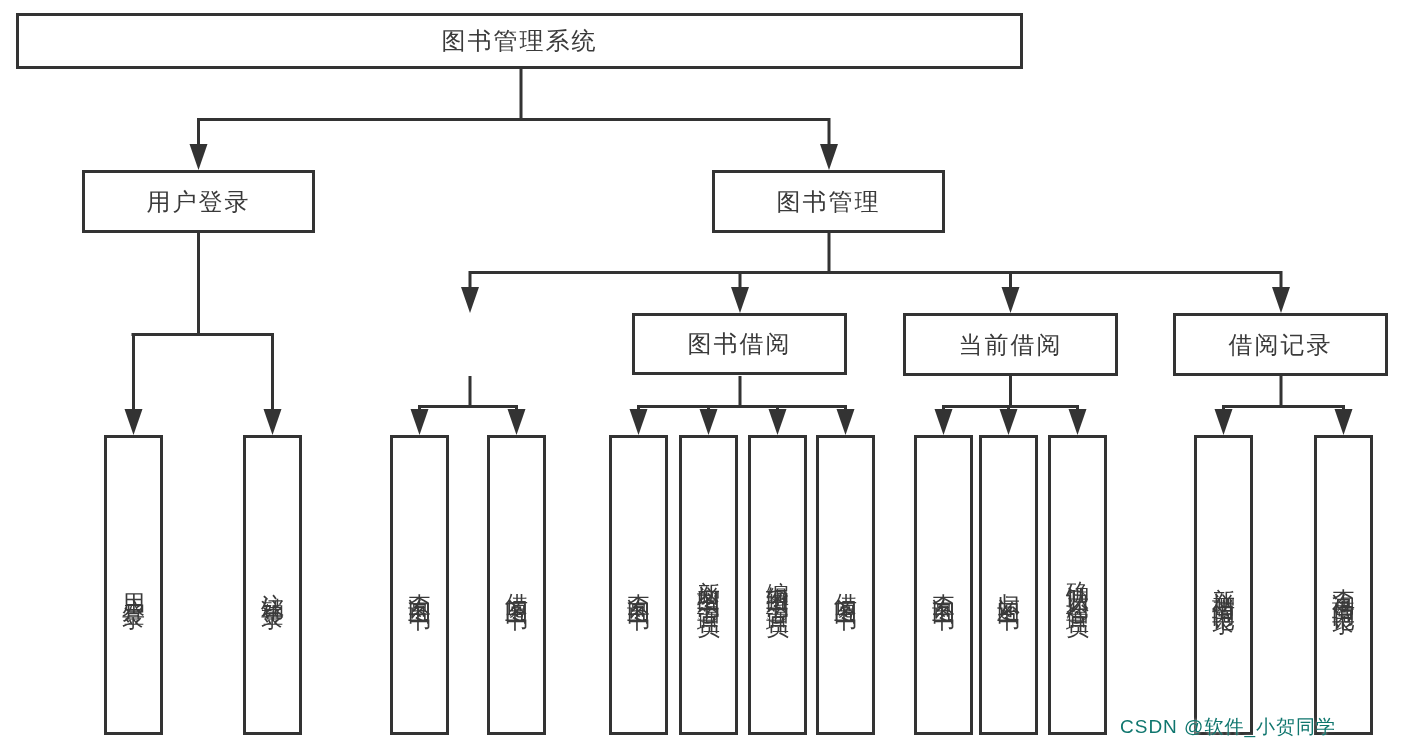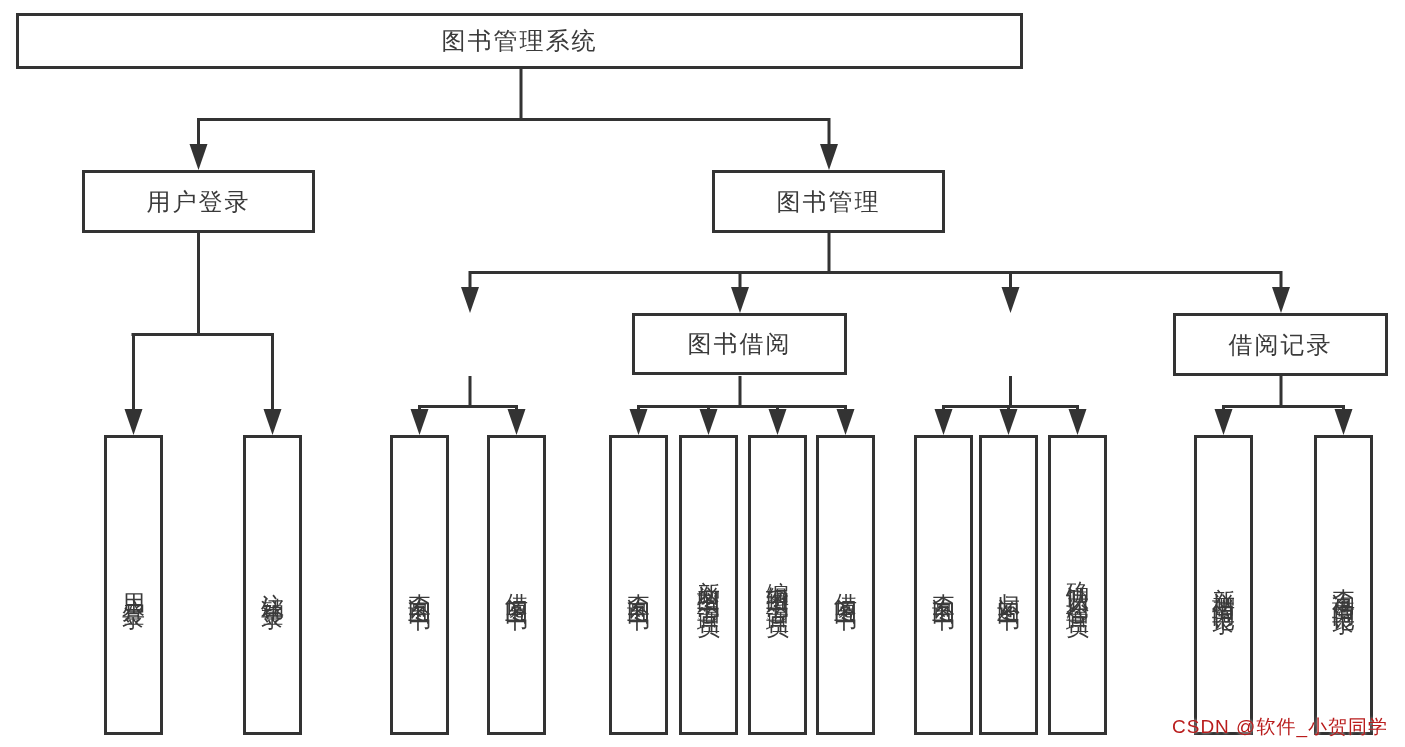--- a/index.html
+++ b/index.html
@@ -65,24 +65,24 @@
   .lf6  { left: 679px; }
   .lf7  { left: 748px; }
   .lf8  { left: 816px; }
   .lf9  { left: 914px; }
   .lf10 { left: 979px; }
   .lf11 { left: 1048px; }
   .lf12 { left: 1194px; }
   .lf13 { left: 1314px; }
   .watermark {
     position: absolute;
-    left: 1172px;
+    left: 1120px;
     top: 714px;
     font-size: 19px;
-    color: #b91c1c;
+    color: #0f766e;
     letter-spacing: 1px;
     white-space: nowrap;
     z-index: 5;
     text-shadow: 0 0 3px rgba(255,255,255,0.9);
   }
 </style>
 </head>
 <body>
 
 <div class="stage">
@@ -134,20 +134,23 @@
   <div class="node n-l2a">
     <span class="lbl">用户登录</span>
   </div>
   <div class="node n-l2b">
     <span class="lbl">图书管理</span>
   </div>
 
   <div class="node n-l3b">
     <span class="lbl">图书借阅</span>
   </div>
+  <div class="node n-l3c">
+    <span class="lbl">当前借阅</span>
+  </div>
   <div class="node n-l3d">
     <span class="lbl">借阅记录</span>
   </div>
 
   <div class="node leaf lf1">
     <span class="lbl">用户登录</span>
   </div>
   <div class="node leaf lf2">
     <span class="lbl">注销登录</span>
   </div>

